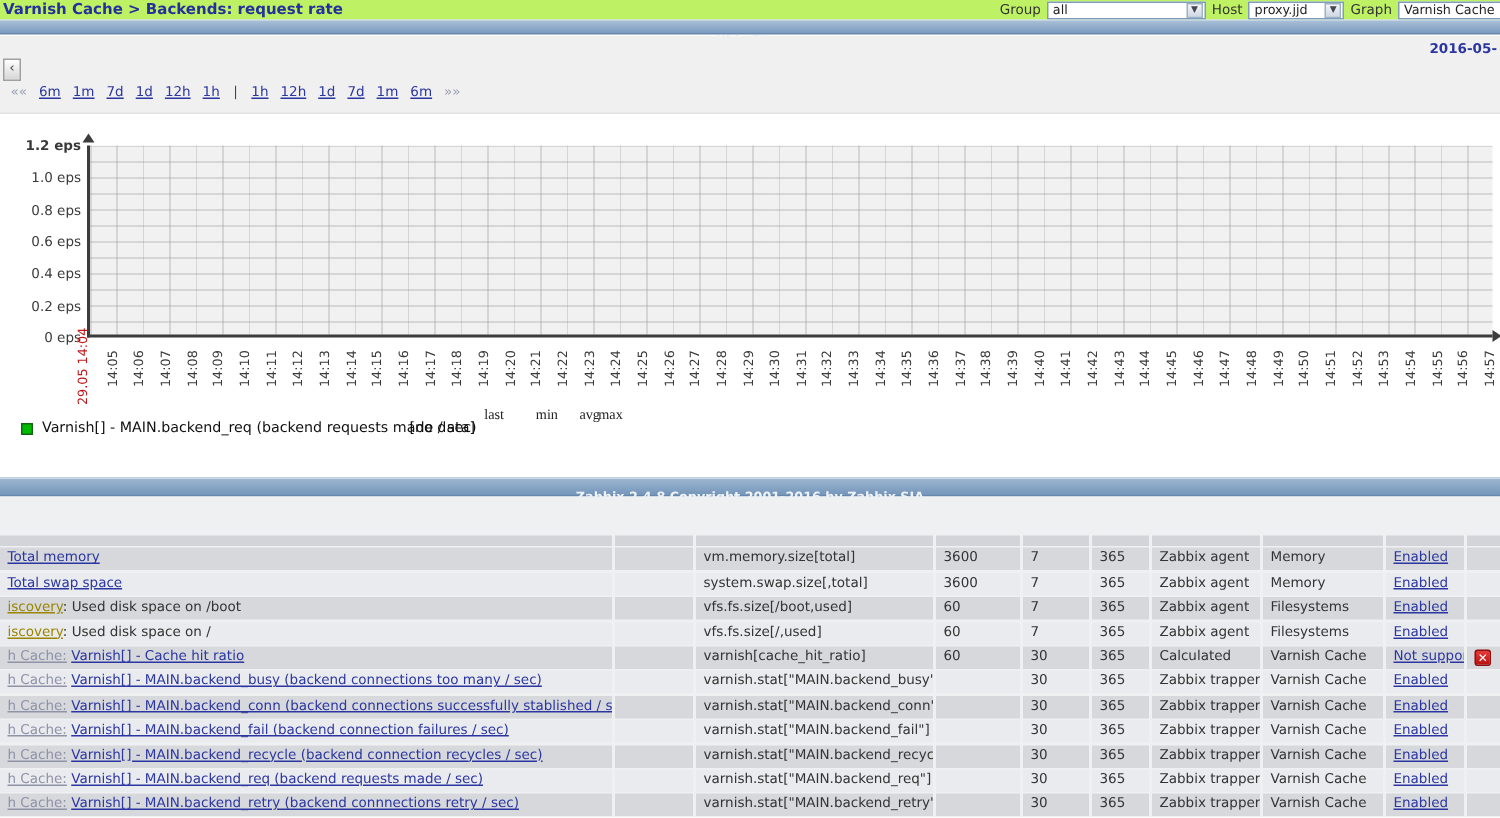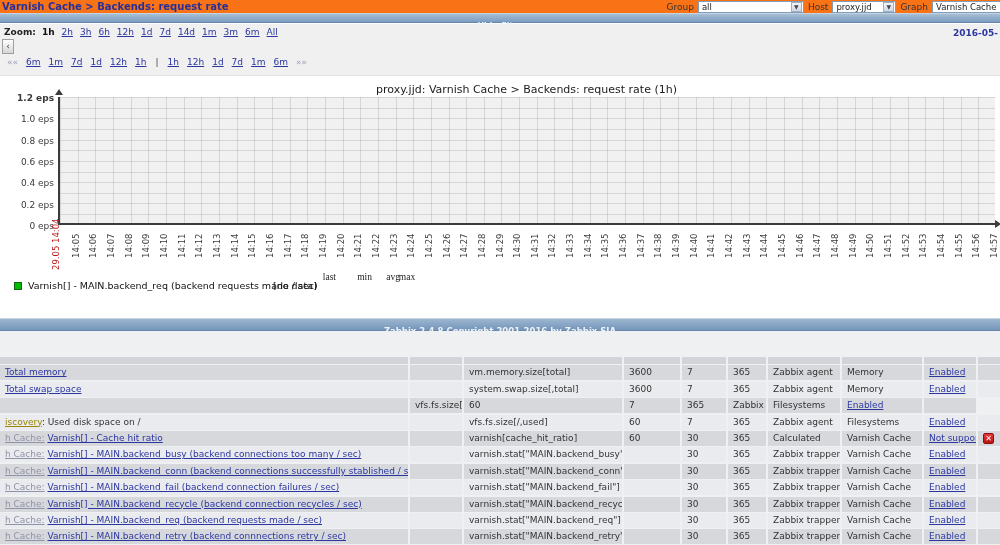--- a/index.html
+++ b/index.html
@@ -1,21 +1,21 @@
 <!DOCTYPE html>
 <html><head>
 <meta charset="utf-8">
 <style>
   * { margin:0; padding:0; box-sizing:border-box; }
   html,body { width:1000px; height:545px; overflow:hidden; }
   body { font-family:"DejaVu Sans","Liberation Sans",sans-serif; background:#fff; }
   #page { position:relative; width:1000px; height:545px; overflow:hidden; background:#fff; }
 
   
-  .topbar { position:absolute; left:0; top:0; width:1000px; height:13px; background:#f97316; }
+  .topbar { position:absolute; left:0; top:0; width:1000px; height:13px; background:#bef264; }
   .page-title { position:absolute; left:2px; top:1px; font-size:10px; font-weight:bold; color:#24309c; white-space:nowrap; }
   .topctrls { position:absolute; top:0; right:-52px; display:flex; align-items:center; gap:4px; height:13px; }
   .ctl-label { font-size:9px; color:#333; white-space:nowrap; }
   .sel { height:12px; background:#fff; border:1px solid #7f9db9; font-size:8.5px; color:#222; display:flex; align-items:center; justify-content:space-between; padding:0 1px 0 3px; white-space:nowrap; overflow:hidden; }
   .sel .arr { width:11px; height:10px; background:linear-gradient(#f4f4f4,#cfd8e4); border:1px solid #9db2c8; font-size:6px; color:#445; display:flex; align-items:center; justify-content:center; flex:0 0 auto; margin-left:3px; }
 
   
   .bluebar { position:absolute; left:0; width:1000px; height:10px; background:linear-gradient(#a7bed6,#7b9cbf); border-top:1px solid #c4d3e2; border-bottom:1px solid #6687ab; text-align:center; }
   .bluebar.hidefilter { top:13px; }
   .bluebar span { font-size:8px; font-weight:bold; color:#e7eef6; line-height:9px; }
@@ -92,29 +92,25 @@
         <span>Varnish Cache</span>
       </div>
     </div>
   </div>
 
   <div class="bluebar hidefilter">
     <span>« Hide filter »</span>
   </div>
 
   <div class="filterpanel">
-    <div class="zoomrow">
-      <span class="lbl">Zoom:</span><span id="zoom-links"><b class="cur">1h</b><a class="lnk">2h</a><a class="lnk">3h</a><a class="lnk">6h</a><a class="lnk">12h</a><a class="lnk">1d</a><a class="lnk">7d</a><a class="lnk">14d</a><a class="lnk">1m</a><a class="lnk">3m</a><a class="lnk">6m</a><a class="lnk">All</a></span>
-    </div>
     <span class="date-lab">2016-05-</span>
     <div class="scrollbtn">‹</div>
     <div class="navrow" id="nav-row"><span class="sym">««</span><a class="lnk">6m</a><a class="lnk">1m</a><a class="lnk">7d</a><a class="lnk">1d</a><a class="lnk">12h</a><a class="lnk">1h</a><span class="div">|</span><a class="lnk">1h</a><a class="lnk">12h</a><a class="lnk">1d</a><a class="lnk">7d</a><a class="lnk">1m</a><a class="lnk">6m</a><span class="sym">»»</span></div>
   </div>
 
-  <div class="chart-title">proxy.jjd: Varnish Cache &gt; Backends: request rate (1h)</div>
   <div class="yarrow"></div>
   <div class="plot"></div>
   <div class="xarrow"></div>
   <div id="y-labels">
       <span class="ylab" style="top: 93px; font-weight: bold;">1.2 eps</span>
       <span class="ylab" style="top: 114.3px;">1.0 eps</span>
       <span class="ylab" style="top: 135.6px;">0.8 eps</span>
       <span class="ylab" style="top: 156.9px;">0.6 eps</span>
       <span class="ylab" style="top: 178.2px;">0.4 eps</span>
       <span class="ylab" style="top: 199.5px;">0.2 eps</span>
@@ -225,20 +221,21 @@
           <div class="cell">system.swap.size[,total]</div>
           <div class="cell">3600</div>
           <div class="cell">7</div>
           <div class="cell">365</div>
           <div class="cell">Zabbix agent</div>
           <div class="cell">Memory</div>
           <div class="cell"><a class="status-enabled">Enabled</a></div>
           <div class="cell"></div>
         </div>
         <div class="trow dark">
+          <div class="cell"><a class="pref-discovery">iscovery</a><span>: Used disk space on /boot</span></div>
           <div class="cell"></div>
           <div class="cell">vfs.fs.size[/boot,used]</div>
           <div class="cell">60</div>
           <div class="cell">7</div>
           <div class="cell">365</div>
           <div class="cell">Zabbix agent</div>
           <div class="cell">Filesystems</div>
           <div class="cell"><a class="status-enabled">Enabled</a></div>
           <div class="cell"></div>
         </div>

